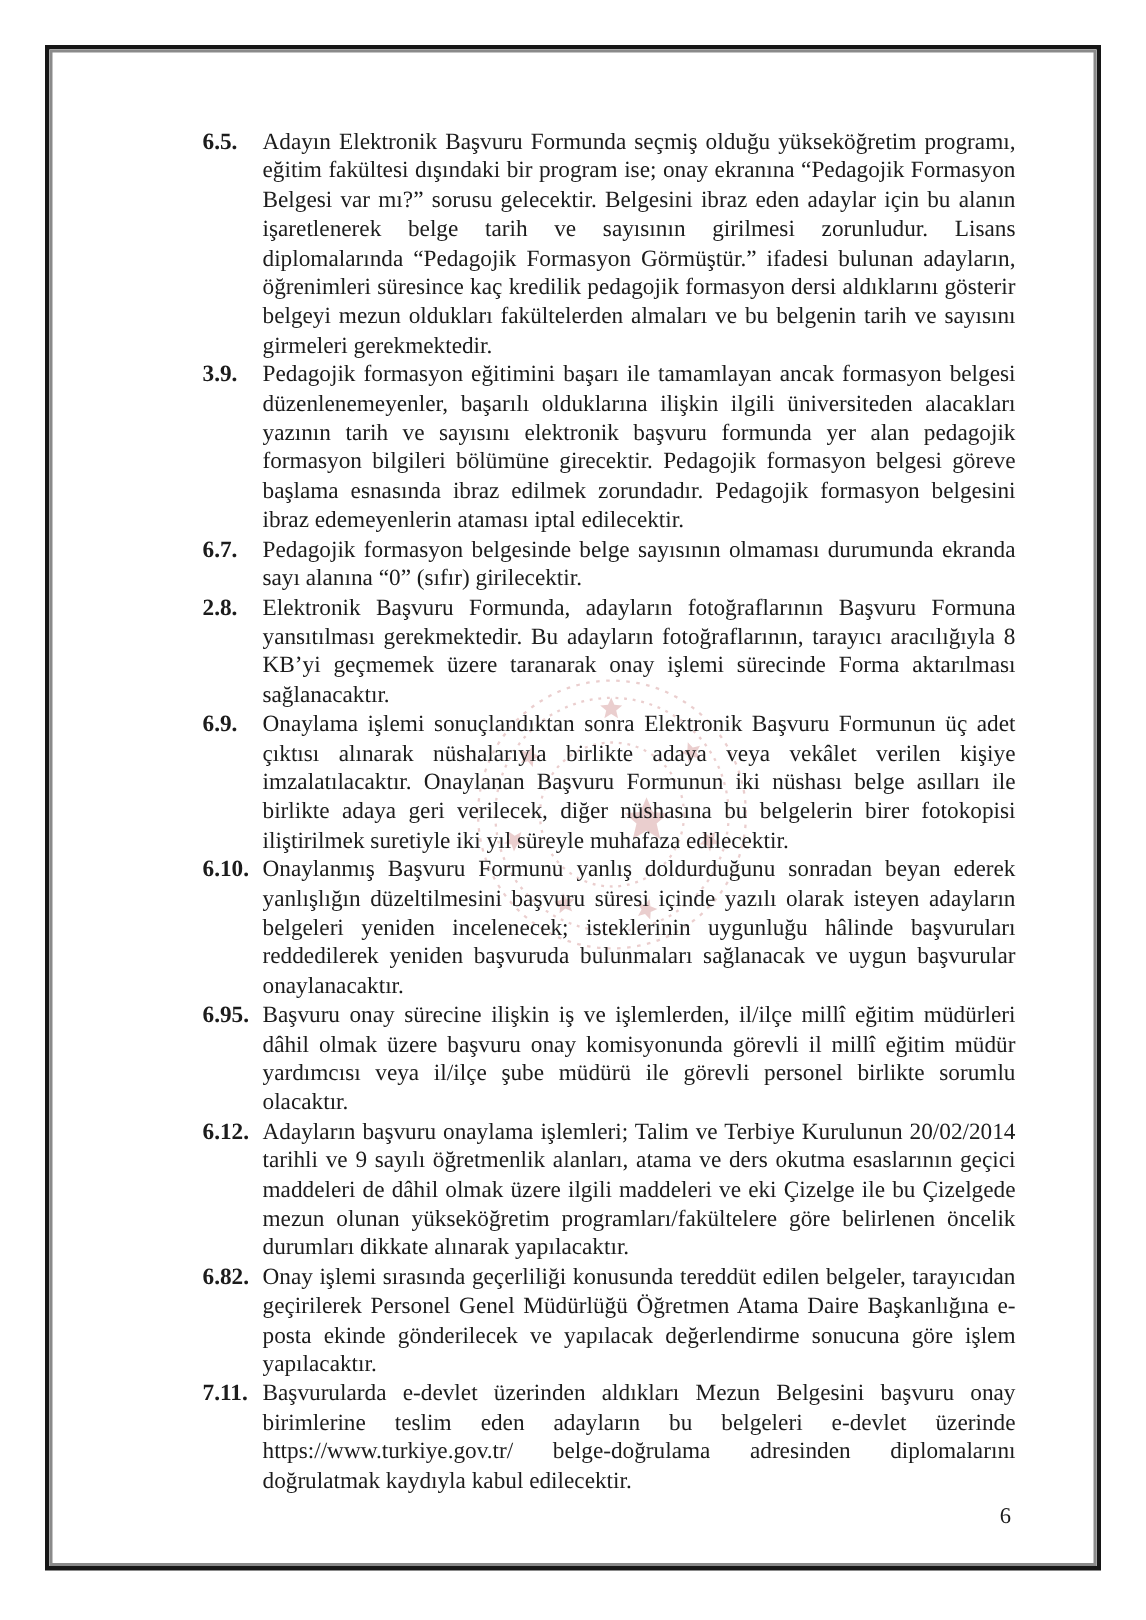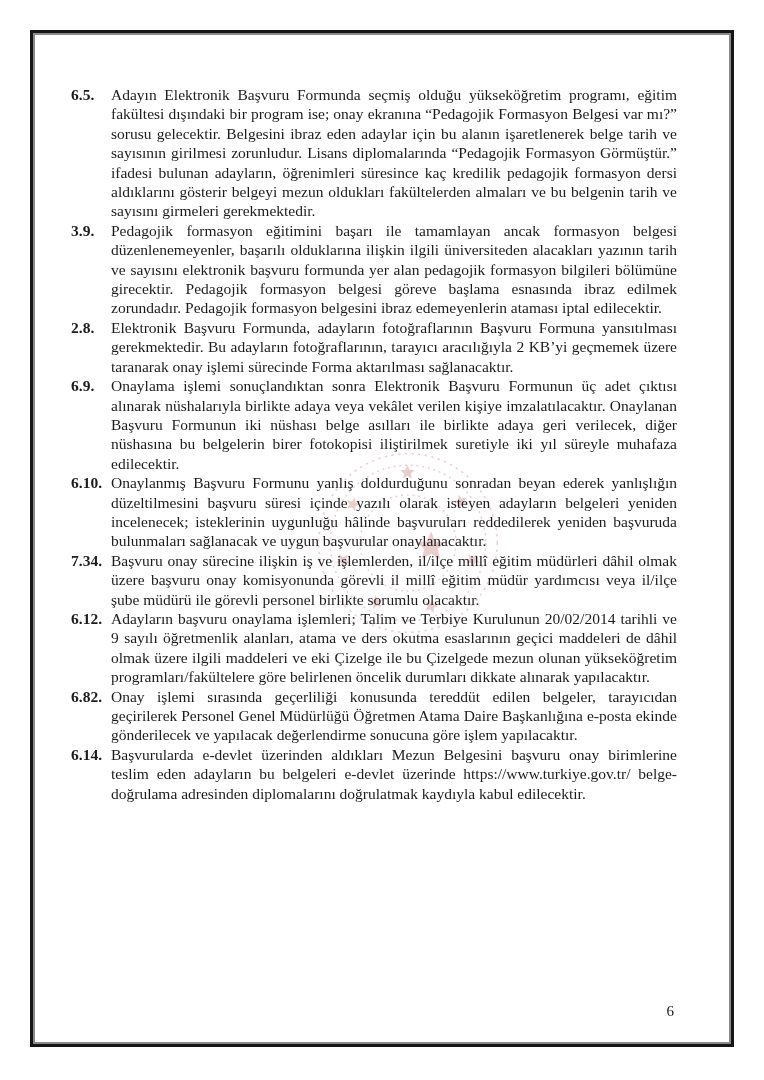--- a/index.html
+++ b/index.html
@@ -40,21 +40,21 @@
     top: 412px;
     width: 192px;
     height: 192px;
     opacity: 0.42;
     pointer-events: none;
     z-index: 0;
   }
   .content {
     position: relative;
     z-index: 1;
-    padding: 50px 52px 0 36px;
+    padding: 50px 52px 0 100px;
   }
   .item {
     display: flex;
     align-items: flex-start;
   }
   .item .num {
     flex: 0 0 40px;
     font-weight: bold;
     font-size: 15.5px;
     line-height: 19.4px;
@@ -108,53 +108,57 @@
   <div class="item">
     <span class="num">6.5.</span>
     <p class="text">Adayın Elektronik Başvuru Formunda seçmiş olduğu yükseköğretim programı, eğitim fakültesi dışındaki bir program ise; onay ekranına “Pedagojik Formasyon Belgesi var mı?” sorusu gelecektir. Belgesini ibraz eden adaylar için bu alanın işaretlenerek belge tarih ve sayısının girilmesi zorunludur. Lisans diplomalarında “Pedagojik Formasyon Görmüştür.” ifadesi bulunan adayların, öğrenimleri süresince kaç kredilik pedagojik formasyon dersi aldıklarını gösterir belgeyi mezun oldukları fakültelerden almaları ve bu belgenin tarih ve sayısını girmeleri gerekmektedir.</p>
   </div>
 
   <div class="item">
     <span class="num">3.9.</span>
     <p class="text">Pedagojik formasyon eğitimini başarı ile tamamlayan ancak formasyon belgesi düzenlenemeyenler, başarılı olduklarına ilişkin ilgili üniversiteden alacakları yazının tarih ve sayısını elektronik başvuru formunda yer alan pedagojik formasyon bilgileri bölümüne girecektir. Pedagojik formasyon belgesi göreve başlama esnasında ibraz edilmek zorundadır. Pedagojik formasyon belgesini ibraz edemeyenlerin ataması iptal edilecektir.</p>
   </div>
 
+  <div class="item">
+    <span class="num">6.7.</span>
+    <p class="text">Pedagojik formasyon belgesinde belge sayısının olmaması durumunda ekranda sayı alanına “0” (sıfır) girilecektir.</p>
+  </div>
 
   <div class="item">
     <span class="num">2.8.</span>
-    <p class="text">Elektronik Başvuru Formunda, adayların fotoğraflarının Başvuru Formuna yansıtılması gerekmektedir. Bu adayların fotoğraflarının, tarayıcı aracılığıyla 2 KB’yi geçmemek üzere taranarak onay işlemi sürecinde Forma aktarılması sağlanacaktır.</p>
+    <p class="text">Elektronik Başvuru Formunda, adayların fotoğraflarının Başvuru Formuna yansıtılması gerekmektedir. Bu adayların fotoğraflarının, tarayıcı aracılığıyla 8 KB’yi geçmemek üzere taranarak onay işlemi sürecinde Forma aktarılması sağlanacaktır.</p>
   </div>
 
   <div class="item">
     <span class="num">6.9.</span>
     <p class="text">Onaylama işlemi sonuçlandıktan sonra Elektronik Başvuru Formunun üç adet çıktısı alınarak nüshalarıyla birlikte adaya veya vekâlet verilen kişiye imzalatılacaktır. Onaylanan Başvuru Formunun iki nüshası belge asılları ile birlikte adaya geri verilecek, diğer nüshasına bu belgelerin birer fotokopisi iliştirilmek suretiyle iki yıl süreyle muhafaza edilecektir.</p>
   </div>
 
   <div class="item">
     <span class="num">6.10.</span>
     <p class="text">Onaylanmış Başvuru Formunu yanlış doldurduğunu sonradan beyan ederek yanlışlığın düzeltilmesini başvuru süresi içinde yazılı olarak isteyen adayların belgeleri yeniden incelenecek; isteklerinin uygunluğu hâlinde başvuruları reddedilerek yeniden başvuruda bulunmaları sağlanacak ve uygun başvurular onaylanacaktır.</p>
   </div>
 
   <div class="item">
-    <span class="num">7.34.</span>
+    <span class="num">6.95.</span>
     <p class="text">Başvuru onay sürecine ilişkin iş ve işlemlerden, il/ilçe millî eğitim müdürleri dâhil olmak üzere başvuru onay komisyonunda görevli il millî eğitim müdür yardımcısı veya il/ilçe şube müdürü ile görevli personel birlikte sorumlu olacaktır.</p>
   </div>
 
   <div class="item">
     <span class="num">6.12.</span>
     <p class="text">Adayların başvuru onaylama işlemleri; Talim ve Terbiye Kurulunun 20/02/2014 tarihli ve 9 sayılı öğretmenlik alanları, atama ve ders okutma esaslarının geçici maddeleri de dâhil olmak üzere ilgili maddeleri ve eki Çizelge ile bu Çizelgede mezun olunan yükseköğretim programları/fakültelere göre belirlenen öncelik durumları dikkate alınarak yapılacaktır.</p>
   </div>
 
   <div class="item">
     <span class="num">6.82.</span>
     <p class="text">Onay işlemi sırasında geçerliliği konusunda tereddüt edilen belgeler, tarayıcıdan geçirilerek Personel Genel Müdürlüğü Öğretmen Atama Daire Başkanlığına e-posta ekinde gönderilecek ve yapılacak değerlendirme sonucuna göre işlem yapılacaktır.</p>
   </div>
 
   <div class="item">
-    <span class="num">6.14.</span>
+    <span class="num">7.11.</span>
     <p class="text">Başvurularda e-devlet üzerinden aldıkları Mezun Belgesini başvuru onay birimlerine teslim eden adayların bu belgeleri e-devlet üzerinde https://www.turkiye.gov.tr/ belge-doğrulama adresinden diplomalarını doğrulatmak kaydıyla kabul edilecektir.</p>
   </div>
 </div>
     </div>
 
     <div class="page-number">6</div>
   </div>
 </div>
 
 </body></html>

